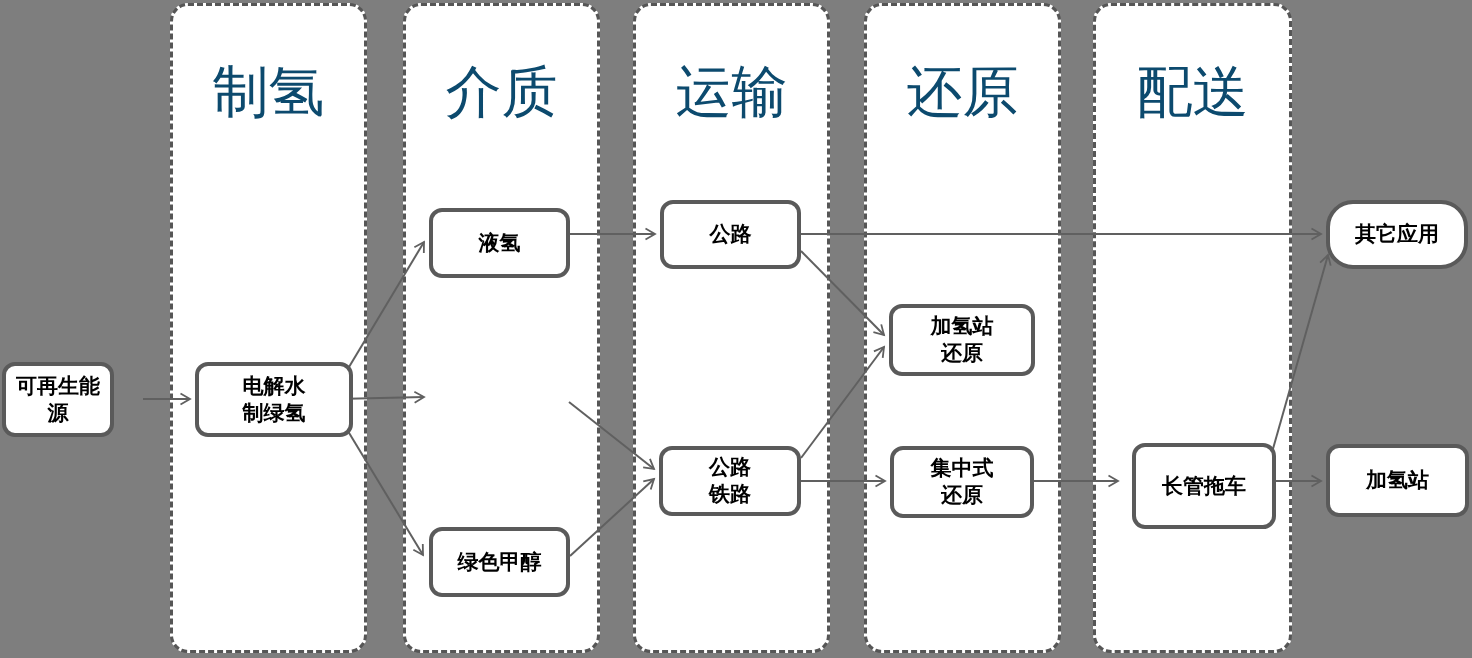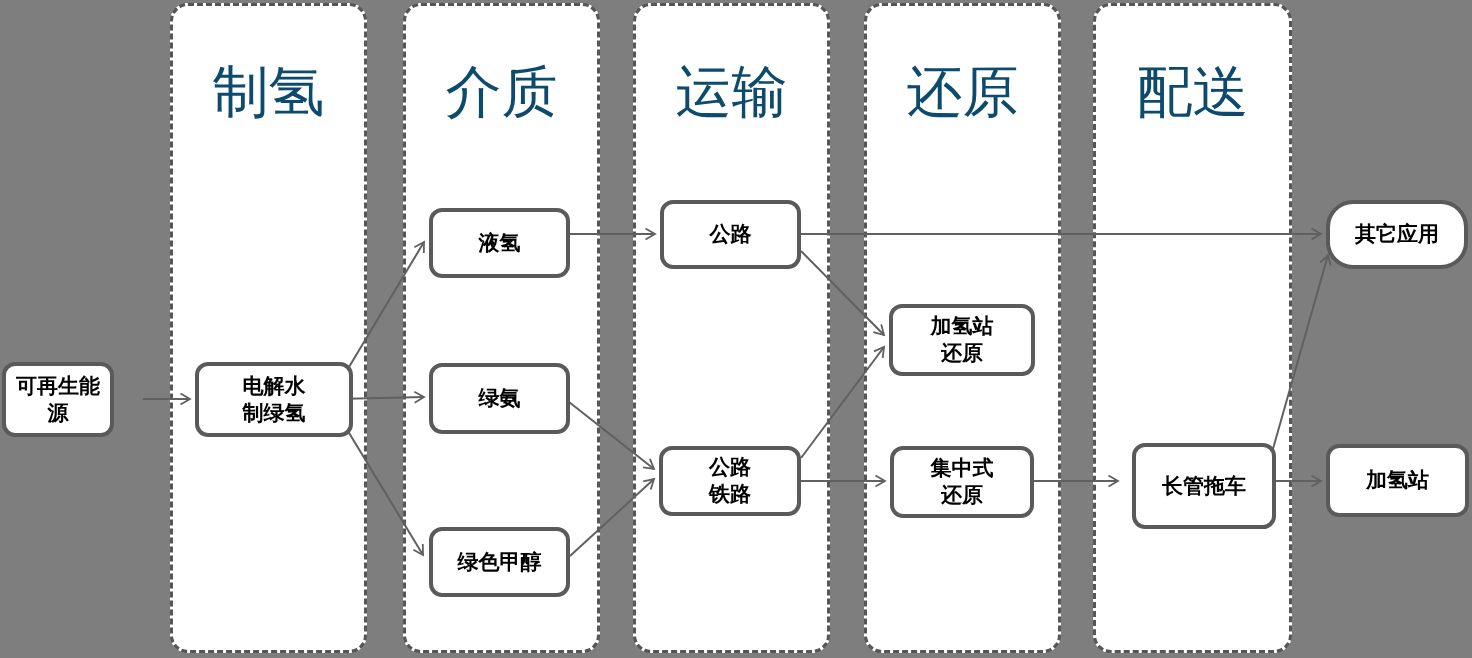--- a/index.html
+++ b/index.html
@@ -71,21 +71,20 @@
       <line x1="1265" y1="481" x2="1321" y2="481" marker-end="url(#arrow)"></line>
       <line x1="1265" y1="477" x2="1328" y2="255" marker-end="url(#arrow)"></line>
     </g>
   </svg>
 
   <div class="node" style="left:2px;   top:362px;width:112px;height:75px;">可再生能
 源</div>
   <div class="node" style="left:195px; top:362px;width:158px;height:75px;">电解水
 制绿氢</div>
   <div class="node" style="left:429px; top:200px;width:141px;height:70px;margin-top:8px;">液氢</div>
-  <div class="node" style="left:429px; top:363px;width:141px;height:71px;">绿氨</div>
   <div class="node" style="left:429px; top:527px;width:141px;height:70px;">绿色甲醇</div>
   <div class="node" style="left:660px; top:200px;width:141px;height:69px;">公路</div>
   <div class="node" style="left:659px; top:446px;width:142px;height:70px;">公路
 铁路</div>
   <div class="node" style="left:889px; top:304px;width:146px;height:72px;">加氢站
 还原</div>
   <div class="node" style="left:890px; top:446px;width:144px;height:72px;">集中式
 还原</div>
   <div class="node" style="left:1132px;top:443px;width:144px;height:86px;">长管拖车</div>
   <div class="node" style="left:1326px;top:200px;width:142px;height:69px;border-radius:27px;">其它应用</div>

